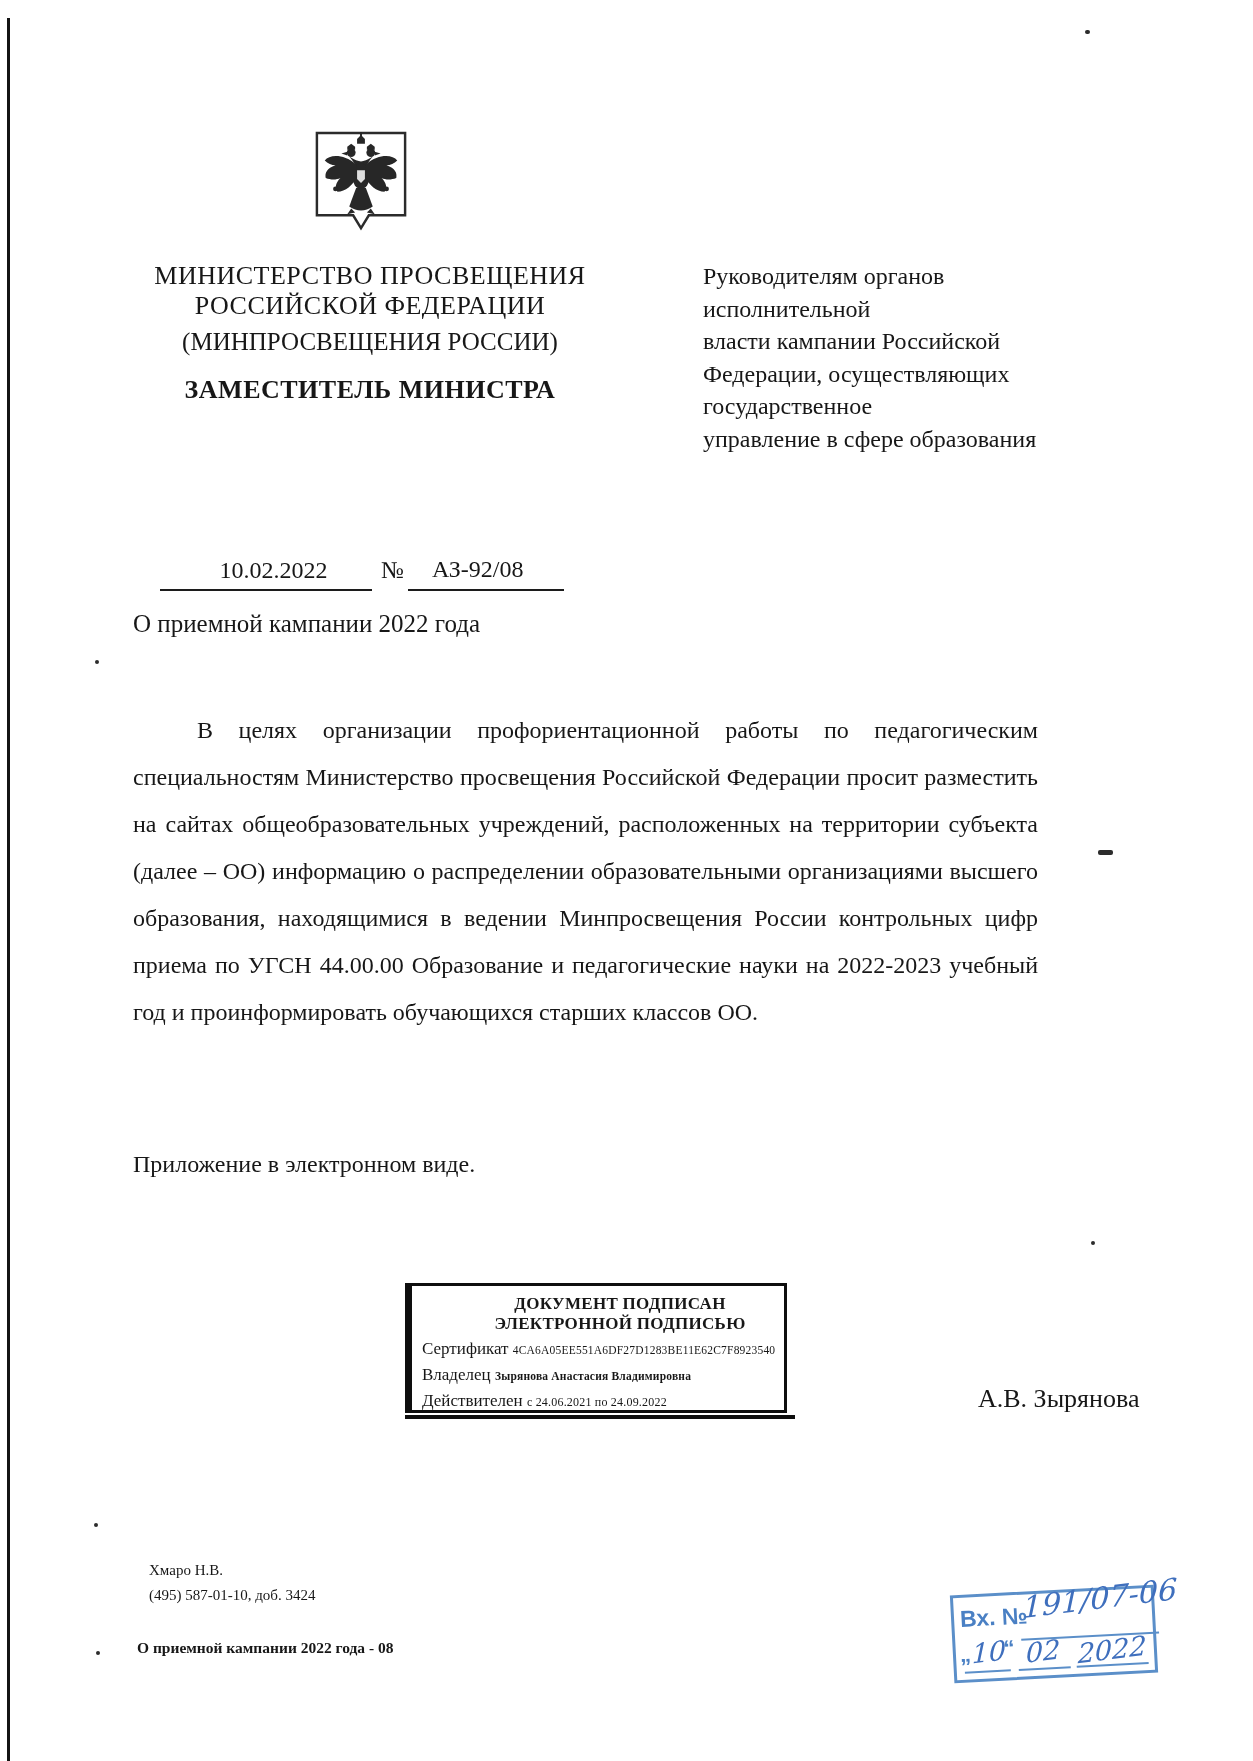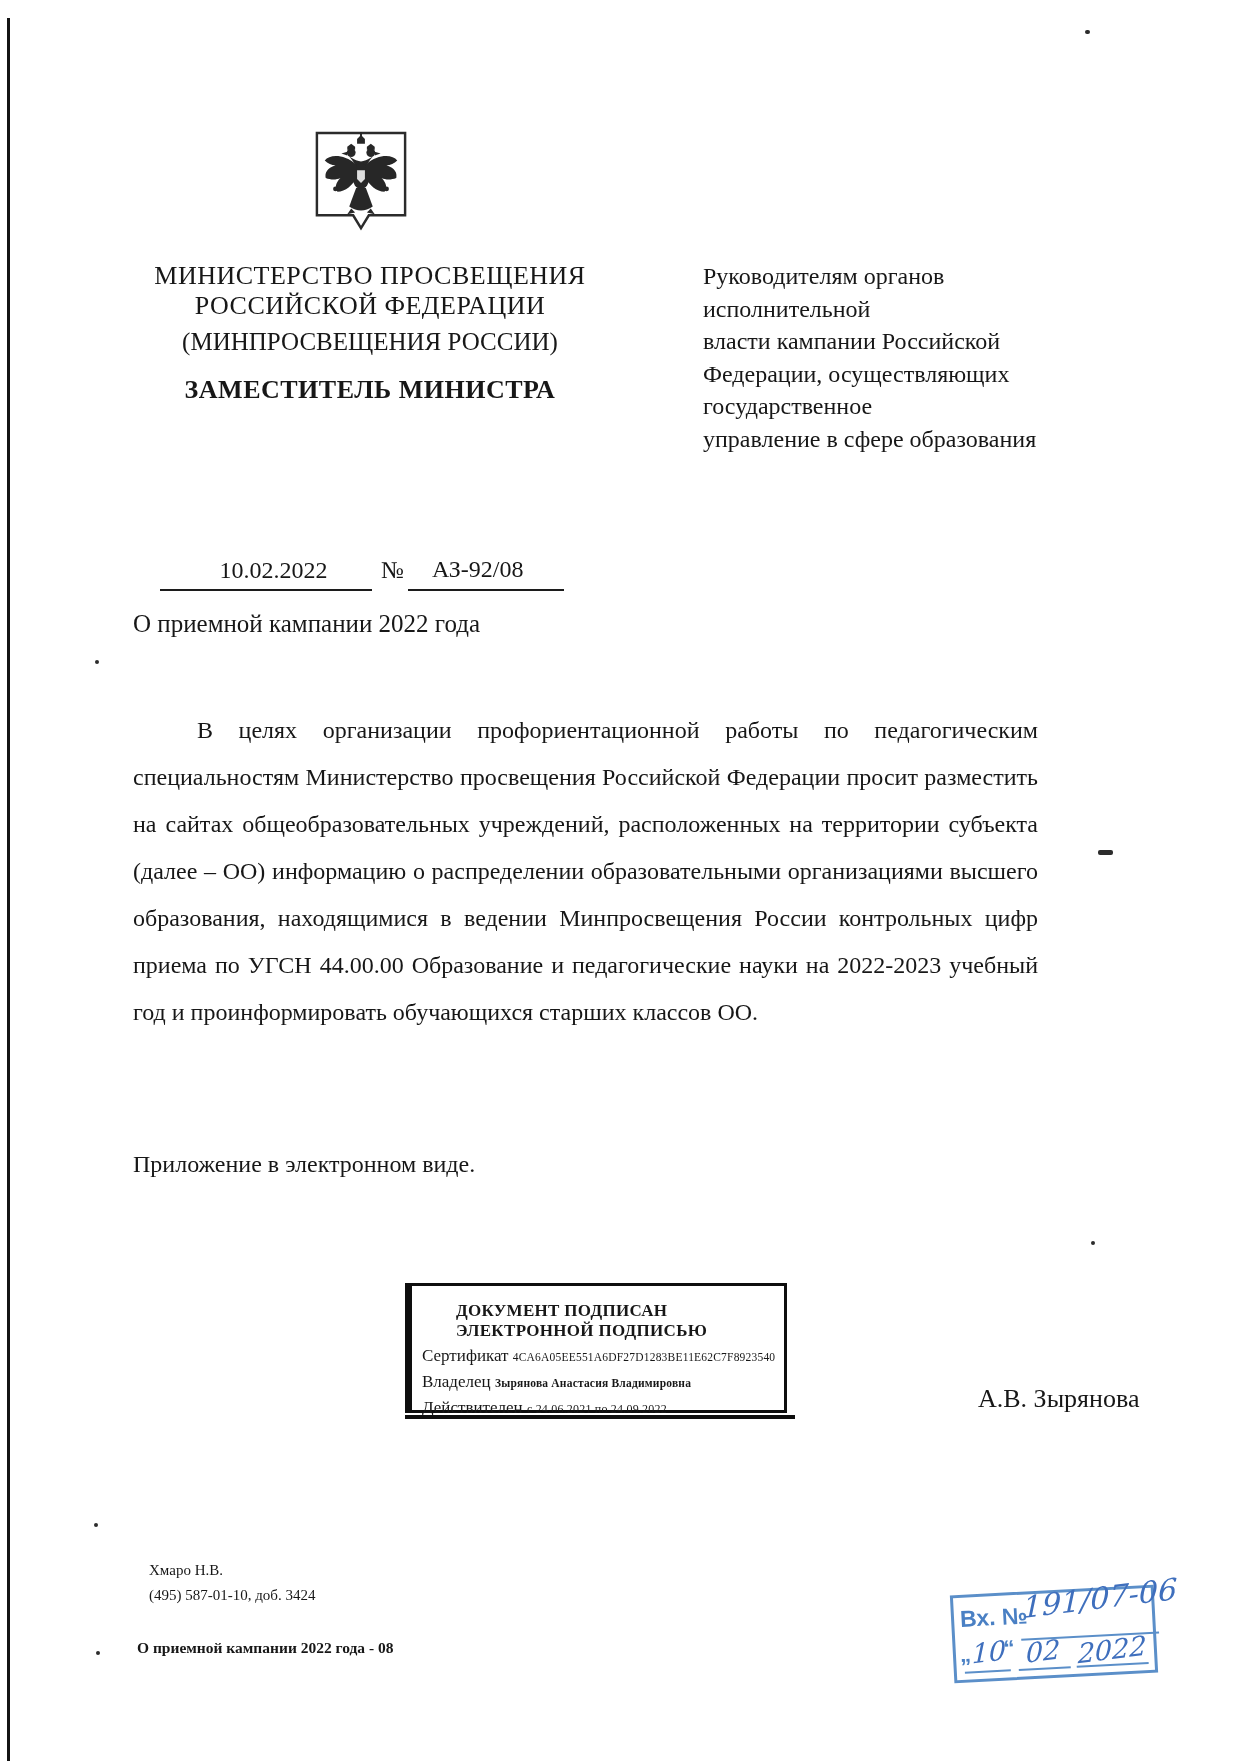--- a/index.html
+++ b/index.html
@@ -37,21 +37,21 @@
   }
   .attach{left:133px;top:1151px;font-size:24px;}
   
   .esign{
     left:405px;top:1283px;width:372px;height:124px;
     border:3px solid #0e0e0e;border-left-width:7px;background:#fff;
   }
   .esign::after{
     content:"";position:absolute;left:-7px;bottom:-9px;width:calc(100% + 18px);height:4px;background:#0e0e0e;
   }
-  .esign-title{margin-top:15px;text-align:left;font-weight:bold;font-size:17px;line-height:20px;white-space:pre-line;letter-spacing:.3px;padding-left:44px;}
+  .esign-title{margin-top:8px;text-align:center;font-weight:bold;font-size:17px;line-height:20px;white-space:pre-line;letter-spacing:.3px;padding-left:44px;}
   .esign-row{margin:5px 0 0 10px;font-size:17px;line-height:19px;white-space:nowrap;}
   .esign-row .val{font-size:11.5px;letter-spacing:.2px;}
   .esign-row .val.bold{font-weight:bold;font-size:11.5px;}
   .esign-row .val.mid{font-size:12px;}
   .signatory{left:978px;top:1384px;font-size:26px;}
   
   .executor{left:137px;top:1558px;font-size:15px;line-height:25px;margin-left:12px;}
   .footnote{left:137px;top:1639px;font-size:15.5px;font-weight:600;}
   
   .stamp{

